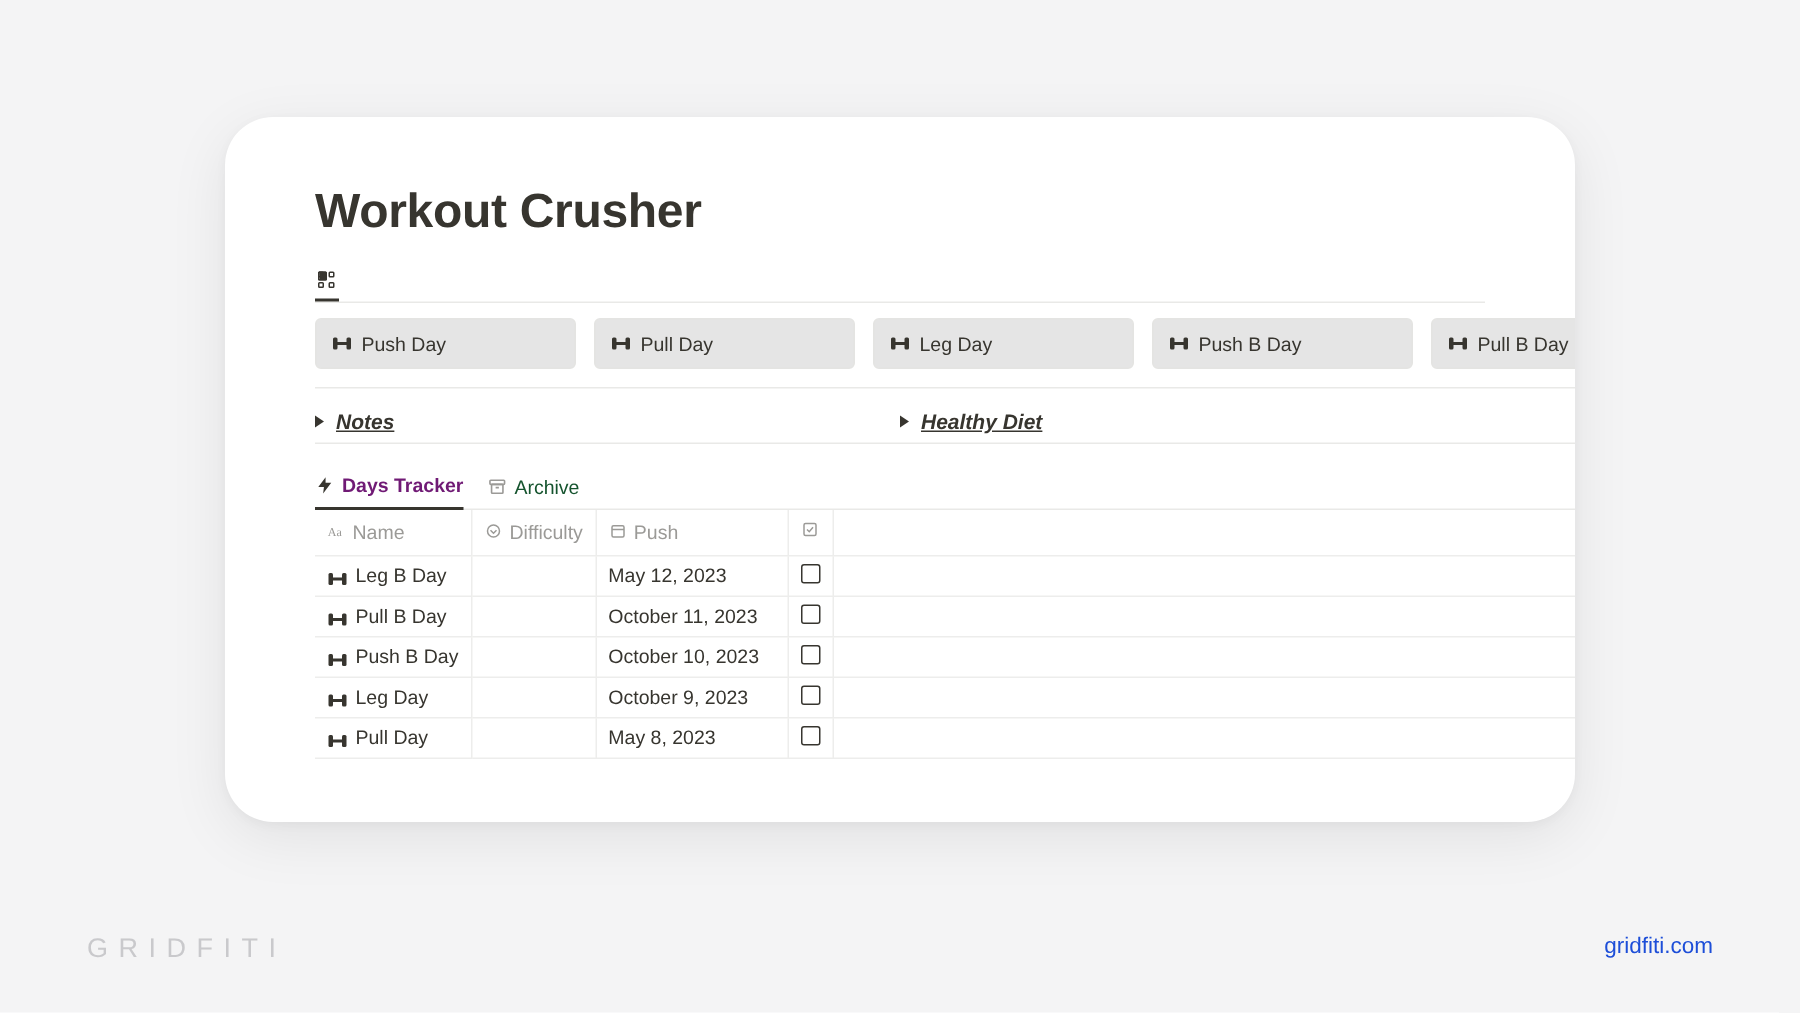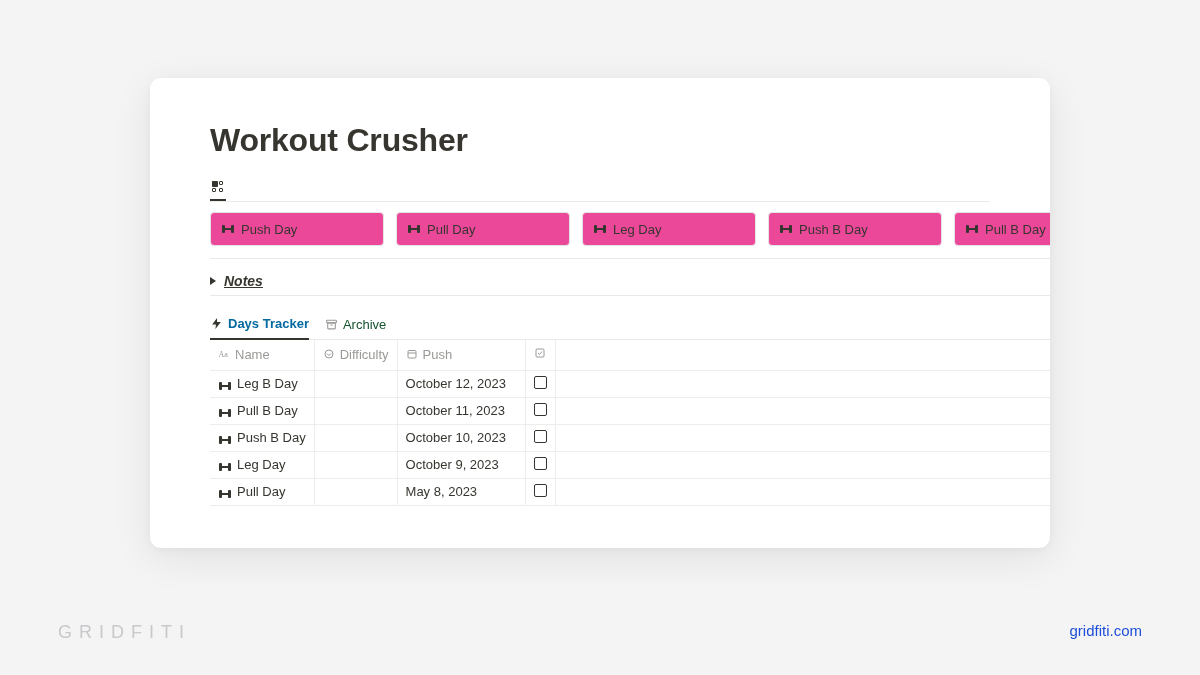--- a/index.html
+++ b/index.html
@@ -11,21 +11,21 @@
     position: relative;
     overflow: hidden;
   }
   .card {
     position: absolute;
     left: 150px;
     top: 78px;
     width: 900px;
     height: 470px;
     background: #fff;
-    border-radius: 11px;
+    border-radius: 32px;
     box-shadow: 0 10px 40px rgba(0,0,0,0.08), 0 2px 8px rgba(0,0,0,0.04);
     padding: 44px 0 0 0;
     overflow: hidden;
   }
   .page-title {
     font-size: 32px;
     font-weight: 700;
     letter-spacing: -0.2px;
     margin-bottom: 18px;
     padding: 0 60px;
@@ -73,21 +73,21 @@
     height: 34px;
     border: 1px solid #e4e4e2;
     border-radius: 4px;
     display: flex;
     align-items: center;
     padding: 0 10px;
     font-size: 13px;
     font-weight: 500;
     gap: 6px;
     white-space: nowrap;
-    background: #ec4899;
+    background: #e5e5e5;
   }
   .gallery-card:last-child { flex: 0 0 auto; padding-right: 20px; }
 
   .divider {
     height: 1px;
     background: #e9e9e7;
     margin: 6px 60px 14px 60px;
   }
   .divider.full { margin-left:60px; margin-right:0; }
 
@@ -125,21 +125,21 @@
   }
   .db-tab {
     display: flex;
     align-items: center;
     gap: 5px;
     font-size: 13px;
     padding: 6px 0 7px 0;
     color: #14532d;
   }
   .db-tab.active {
-    color: #0369a1;
+    color: #701a75;
     font-weight: 600;
     border-bottom: 2px solid #37352f;
     margin-bottom: -1px;
   }
 
   table.tracker {
     width: calc(100% - 60px);
     margin-left: 60px;
     border-collapse: collapse;
     font-size: 13px;
@@ -256,20 +256,24 @@
       <span>Pull B Day</span>
     </div>
   </div>
 
   <div class="divider full"></div>
 
   <div class="toggles">
     <div class="toggle">
       <span class="tri"></span>
       <span class="label">Notes</span>
+    </div>
+    <div class="toggle">
+      <span class="tri"></span>
+      <span class="label">Healthy Diet</span>
     </div>
   </div>
 
   <div class="divider full"></div>
 
   <div class="db-tabs">
     <div class="db-tab active">
       <svg width="13" height="13" viewBox="0 0 24 24">
           <path d="M13 2 L4 14 L11 14 L10 22 L20 9 L13 9 Z" fill="#37352f"></path>
         </svg>
@@ -327,21 +331,21 @@
         <tr>
           <td class="col-name">
             <span class="name-cell">
               <span class="dumbbell">
                 <span></span>
               </span>
               <span>Leg B Day</span>
             </span>
           </td>
           <td class="col-diff"></td>
-          <td class="col-date">October 12, 2023</td>
+          <td class="col-date">May 12, 2023</td>
           <td class="col-check"><span class="checkbox"></span></td>
           <td class="col-rest"></td>
         </tr>
         <tr>
           <td class="col-name">
             <span class="name-cell">
               <span class="dumbbell">
                 <span></span>
               </span>
               <span>Pull B Day</span>

